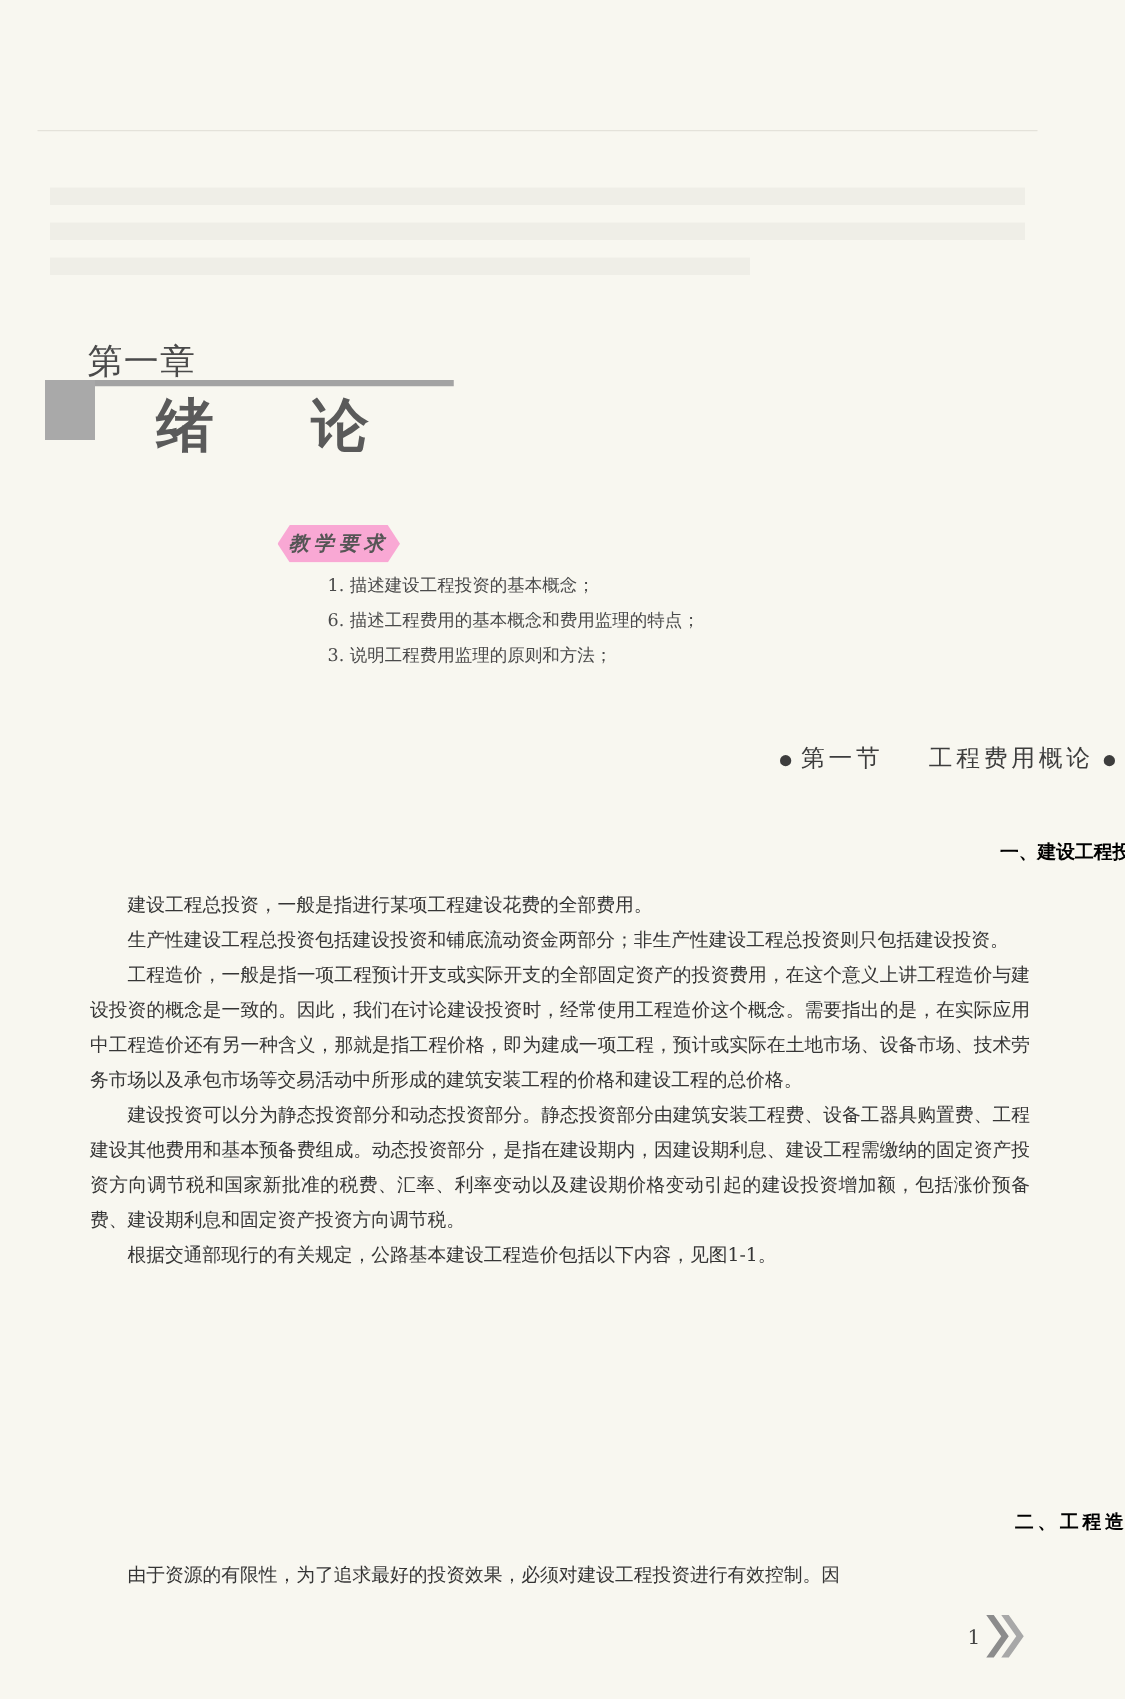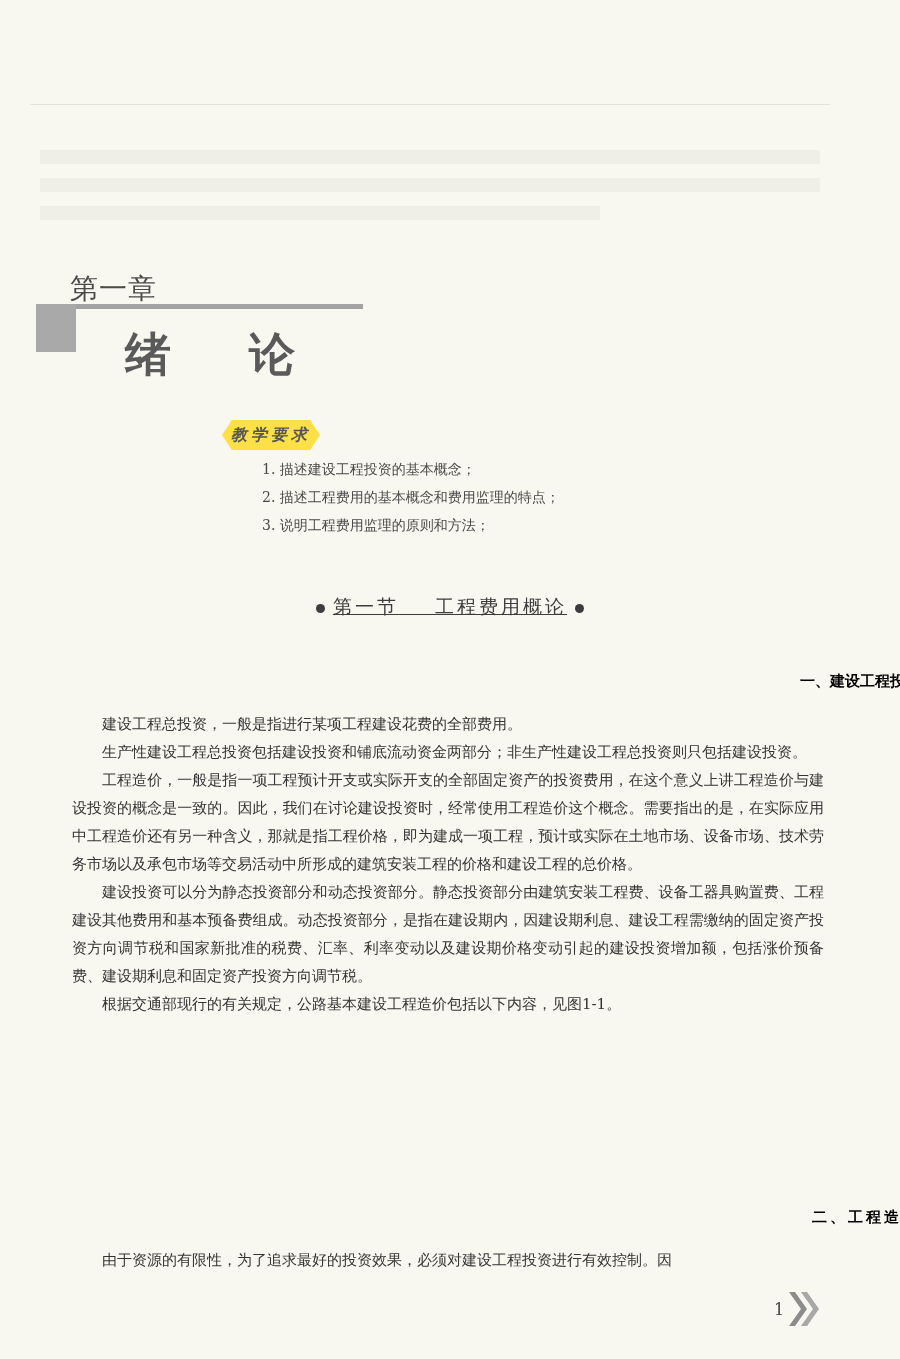--- a/index.html
+++ b/index.html
@@ -23,36 +23,36 @@
   }
   .chapter-block {
     position: absolute; left: 36px; top: 304px; width: 40px; height: 48px;
     background: #a9a9a9;
   }
   .chapter-rule {
     position: absolute; left: 76px; top: 304px; width: 287px; height: 5px;
     background: #a3a3a3;
   }
   .chapter-title {
-    position: absolute; left: 125px; top: 324px;
+    position: absolute; left: 125px; top: 310px;
     font-size: 46px; font-weight: bold; color: #5a5a5a; letter-spacing: 78px;
     white-space: nowrap;
   }
   .req-badge {
     position: absolute; left: 222px; top: 420px; width: 98px; height: 30px;
-    background: #fde047;
+    background: #f9a8d4;
     clip-path: polygon(10% 0, 90% 0, 100% 50%, 90% 100%, 10% 100%, 0 50%);
     display: flex; align-items: center; justify-content: center;
     font-size: 16px; font-weight: bold; font-style: italic; color: #555; letter-spacing: 4px;
   }
   .req-list { position: absolute; left: 262px; top: 455px; margin: 0; padding: 0; list-style: none; }
   .req-list li { font-size: 14px; line-height: 28px; color: #4a4a4a; white-space: nowrap; }
   .section-title {
-    position: absolute; left: 0; width: 900px; top: 594px; text-align: center;
-    font-size: 19px; color: #3d3d3d; letter-spacing: 3px; text-decoration: underline;
+    position: absolute; left: 0; width: 900px; top: 594px; text-align: right;
+    font-size: 19px; color: #3d3d3d; letter-spacing: 3px;
   }
   .section-title .dot {
     display: inline-block; width: 9px; height: 9px; border-radius: 50%;
     background: #3d3d3d; vertical-align: middle; margin: 0 8px;
   }
   .sub-heading {
     position: absolute; left: 0; width: 900px; text-align: right;
     font-size: 15px; font-weight: bold; color: #000000; padding-left: 20px;
   }
   .body-text {
@@ -77,21 +77,21 @@
 <div class="ghost-line" style="top:206px;width:560px"></div>
 
 <div class="chapter-label">第一章</div>
 <div class="chapter-block"></div>
 <div class="chapter-rule"></div>
 <div class="chapter-title">绪论</div>
 
 <div class="req-badge">教学要求</div>
 <ul class="req-list">
   <li>1. 描述建设工程投资的基本概念；</li>
-  <li>2. 描述工程费用的基本概念和费用监理的特点；</li>
+  <li>6. 描述工程费用的基本概念和费用监理的特点；</li>
   <li>3. 说明工程费用监理的原则和方法；</li>
 </ul>
 
 <div class="section-title">
   <span class="dot"></span><span>第一节</span>&nbsp;&nbsp;&nbsp;&nbsp;<span>工程费用概论</span><span class="dot"></span>
 </div>
 
 <div class="sub-heading" style="top:672px">一、建设工程投资</div>
 <div class="body-text" style="top:710px">
   <p>建设工程总投资，一般是指进行某项工程建设花费的全部费用。</p>

